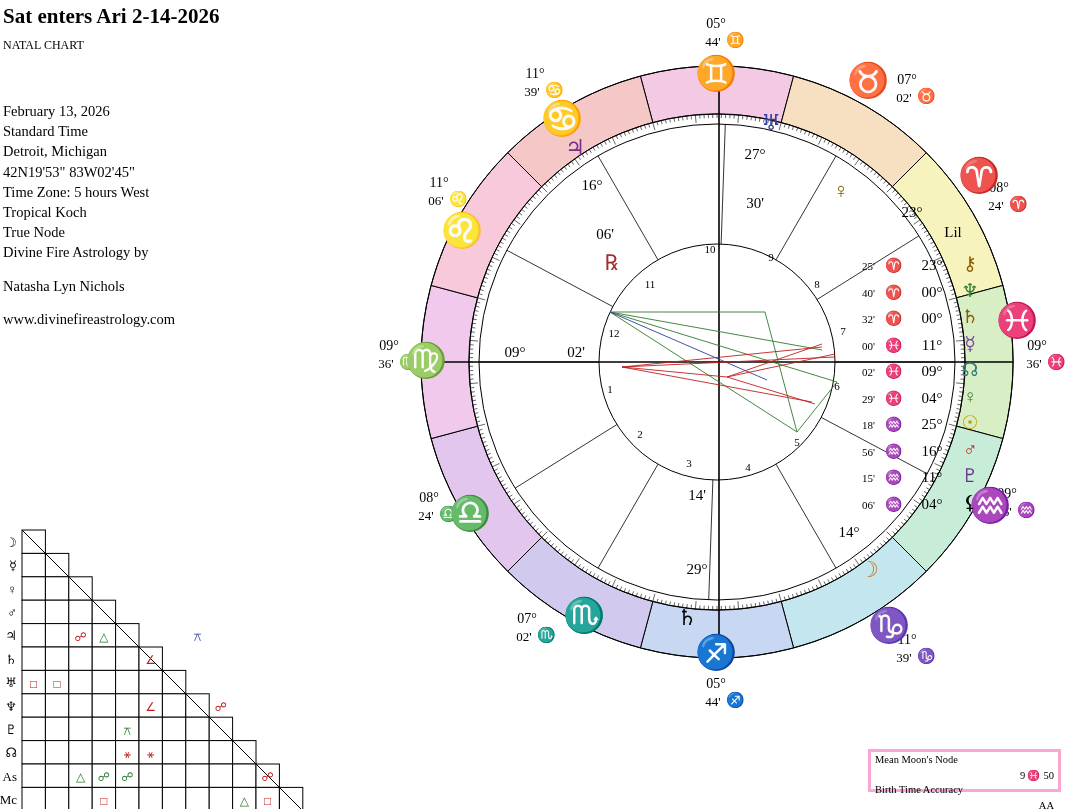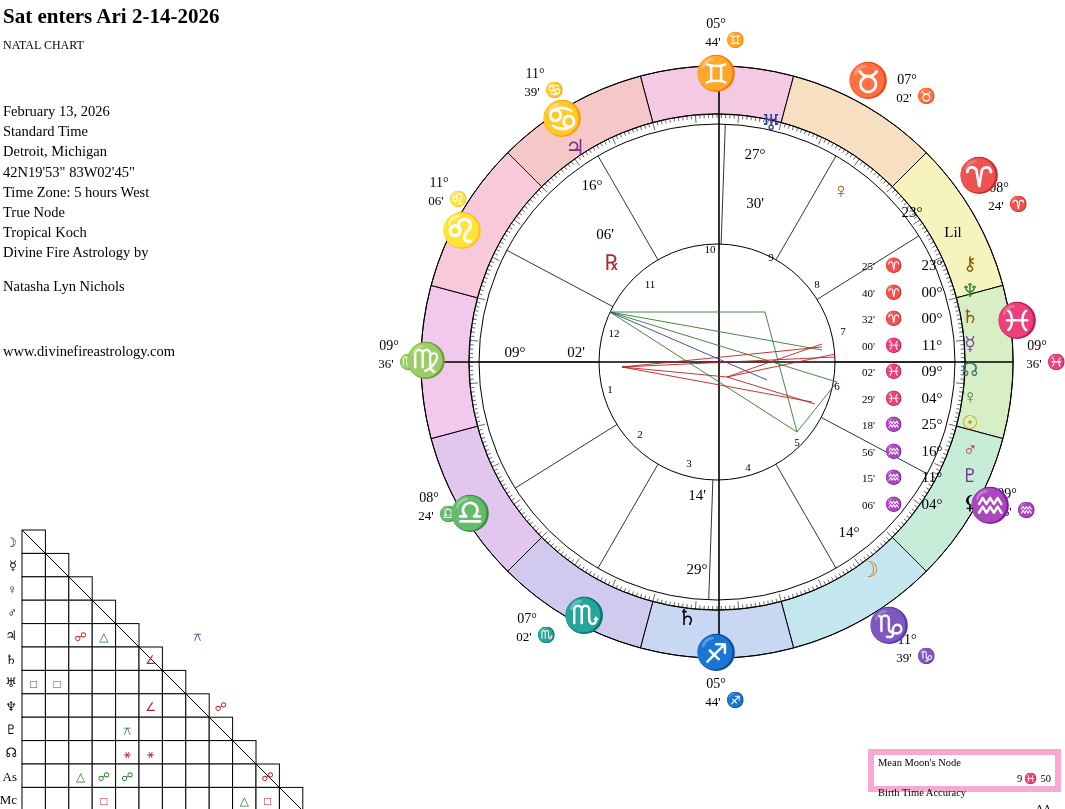--- a/index.html
+++ b/index.html
@@ -40,40 +40,40 @@
   .info-block {
     position: absolute;
     left: 3px;
     top: 101px;
     font-size: 14.5px;
     line-height: 20.2px;
   }
   .info-block div { white-space: nowrap; }
   .info-gap { height: 13px; }
   .info-author { font-size: 14.5px; }
-  .info-url { font-size: 14.5px; margin-top: 32px; }
+  .info-url { font-size: 14.5px; }
 
   
   #aspect-grid {
     position: absolute;
     left: 0px;
     top: 513px;
     width: 345px;
     height: 296px;
   }
   #aspect-grid svg { display: block; }
 
   
   #legend-box {
     position: absolute;
     left: 868px;
     top: 749px;
     width: 193px;
     height: 43px;
-    border: 6px solid #f9a8d4;
+    border: 3px solid #f9a8d4;
     background: #fff;
     font-size: 10.5px;
     line-height: 13.6px;
     box-sizing: border-box;
     padding: 1px 4px 0 4px;
   }
   #legend-box .row {
     display: flex;
     justify-content: space-between;
     white-space: nowrap;
@@ -98,22 +98,22 @@
 
   <div class="title">Sat enters Ari 2-14-2026</div>
   <div class="subtitle">NATAL CHART</div>
 
   <div class="info-block">
     <div>February 13, 2026</div>
     <div>Standard Time</div>
     <div>Detroit, Michigan</div>
     <div>42N19'53"  83W02'45"</div>
     <div>Time Zone: 5 hours West</div>
+    <div>Tropical Koch</div>
     <div>True Node</div>
-    <div>Tropical Koch</div>
     <div>Divine Fire Astrology by</div>
     <div class="info-gap"></div>
     <div class="info-author">Natasha Lyn Nichols</div>
     <div class="info-gap"></div>
     <div class="info-url">www.divinefireastrology.com</div>
   </div>
 
   <div id="aspect-grid">
     <svg width="345" height="296" viewBox="0 0 345 296" xmlns="http://www.w3.org/2000/svg">
       <g id="grid-cells" stroke="#000" stroke-width="1" fill="none">

